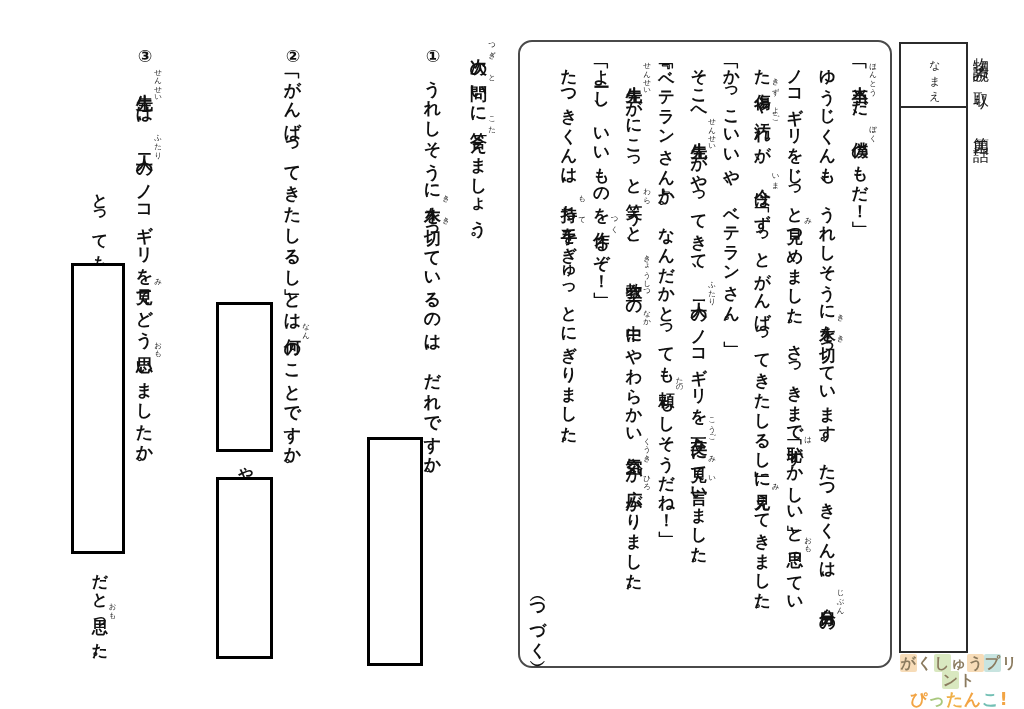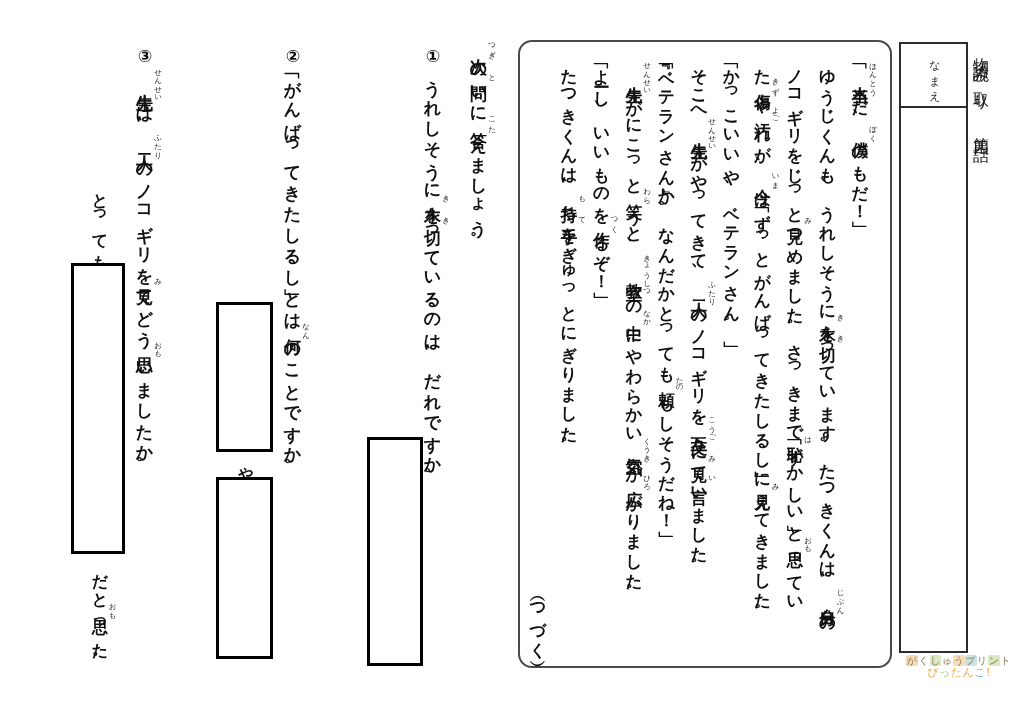--- a/index.html
+++ b/index.html
@@ -91,23 +91,23 @@
   .q2-box-b{ left: 216px; top: 477px; width: 57px; height: 182px; }
   .q3-box  { left: 71px;  top: 263px; width: 54px; height: 291px; }
   
   .logo {
     position: absolute;
     left: 899px; top: 655px;
     width: 120px;
     text-align: center;
     line-height: 1.15;
   }
-  .logo-top { font-size: 10px; font-weight: 400; letter-spacing: 0.5px; }
+  .logo-top { font-size: 15px; font-weight: 700; letter-spacing: 0.5px; }
   .logo-top span { padding: 0 0.5px; border-radius: 2px; }
-  .logo-bottom { font-size: 11px; font-weight: 400; letter-spacing: 0.5px; }
+  .logo-bottom { font-size: 17px; font-weight: 700; letter-spacing: 0.5px; }
 </style>
 </head>
 <body>
 
 <div class="sheet">
 
   <div class="worksheet-title vtext">物語読み取り　第四話</div>
 
   <div class="name-box">
     <div class="name-label-cell">

